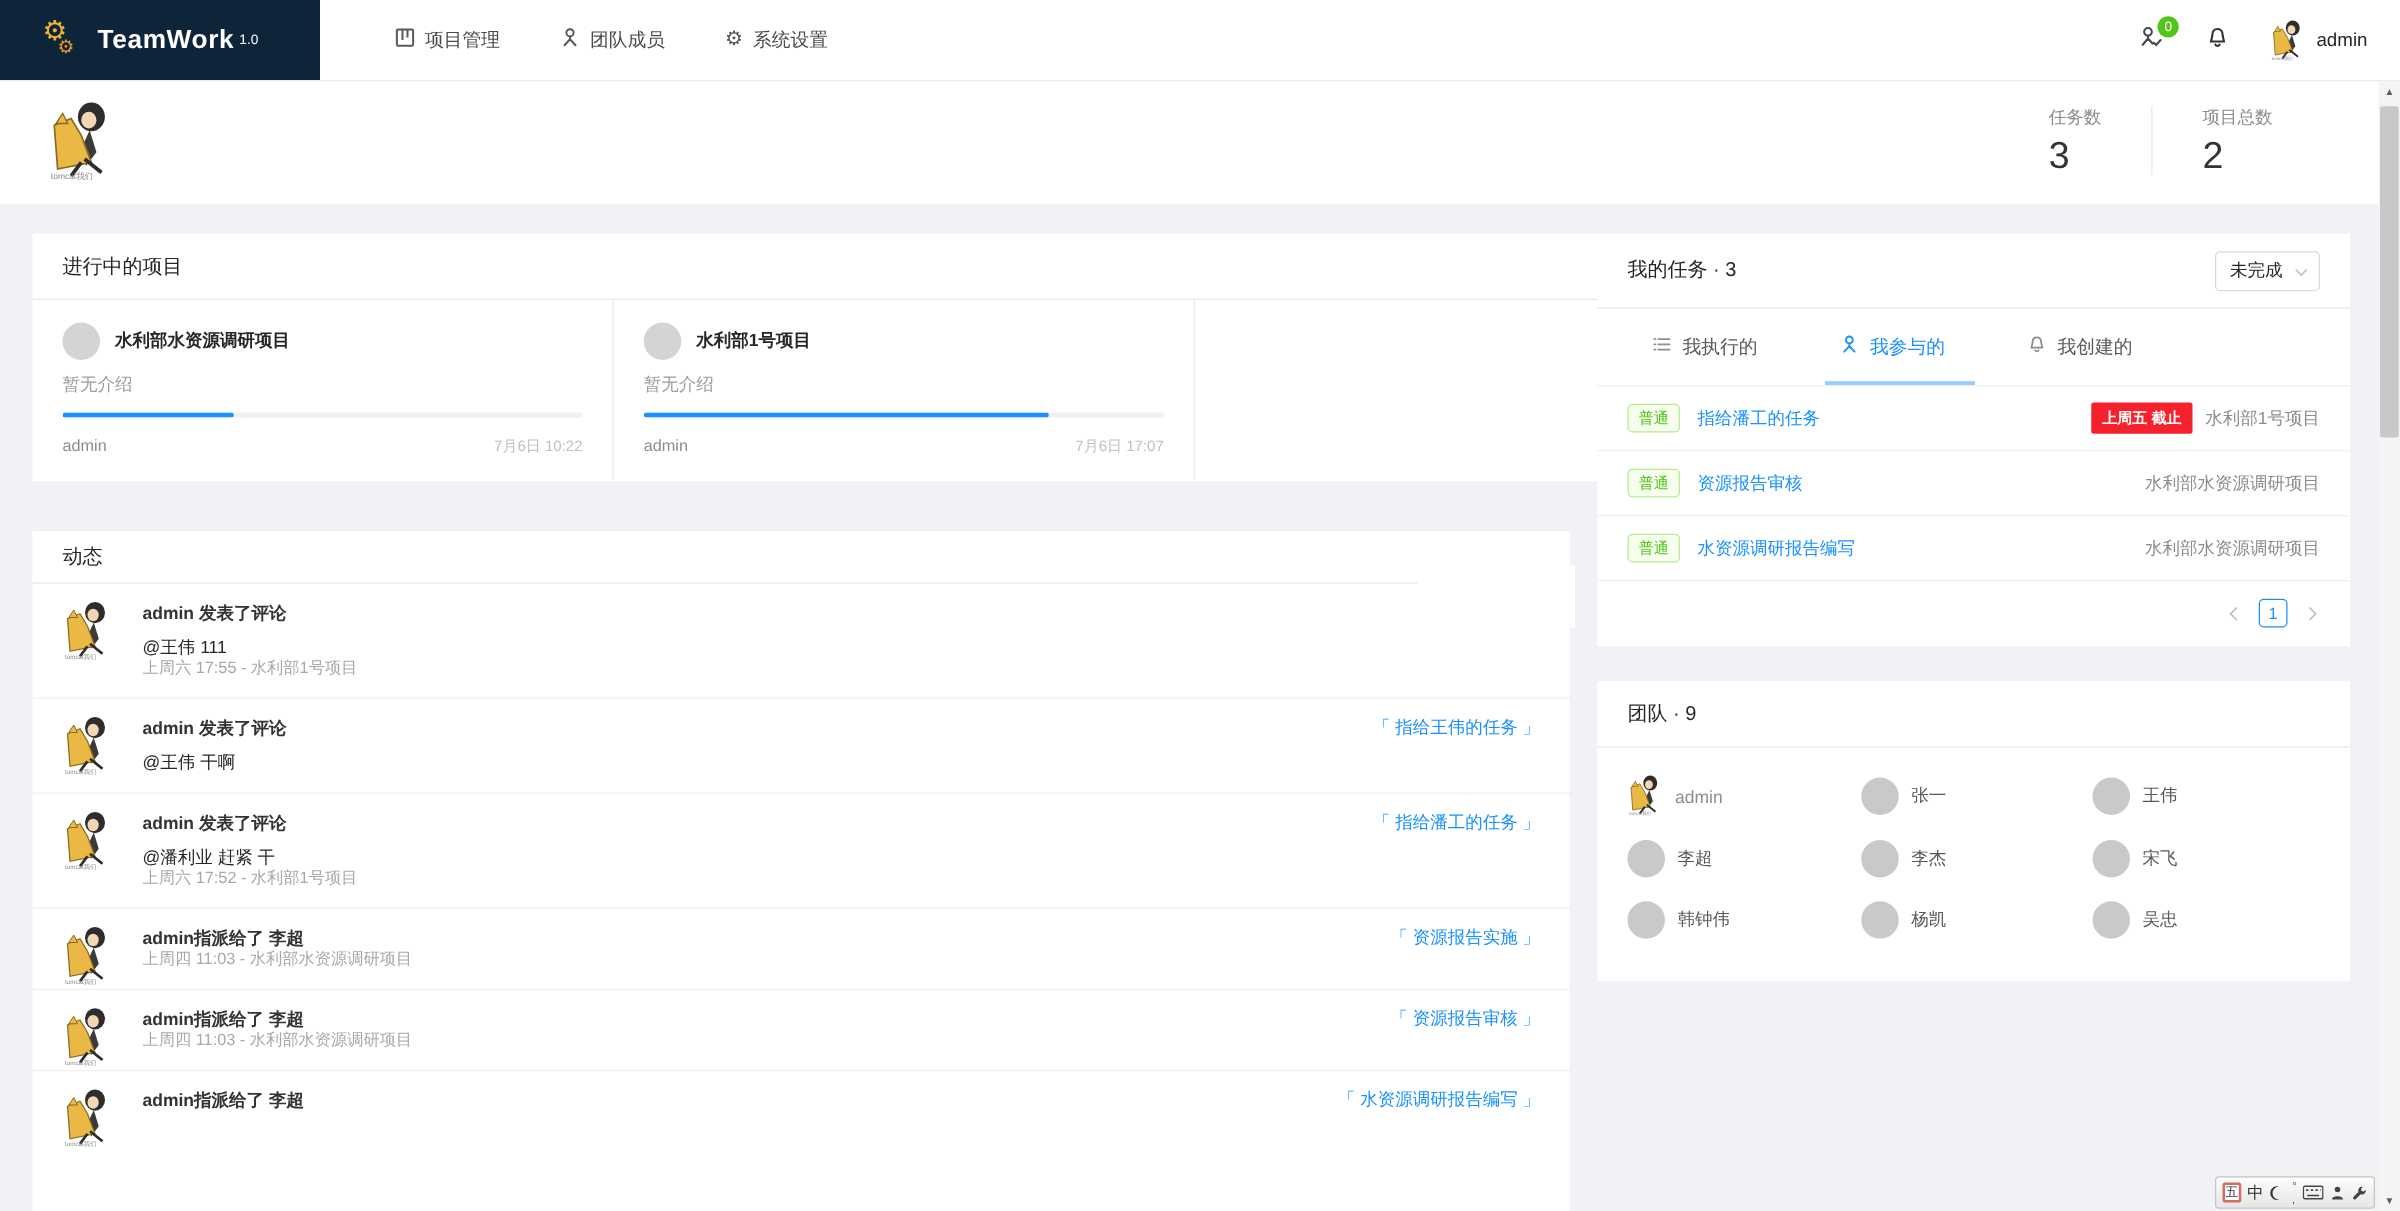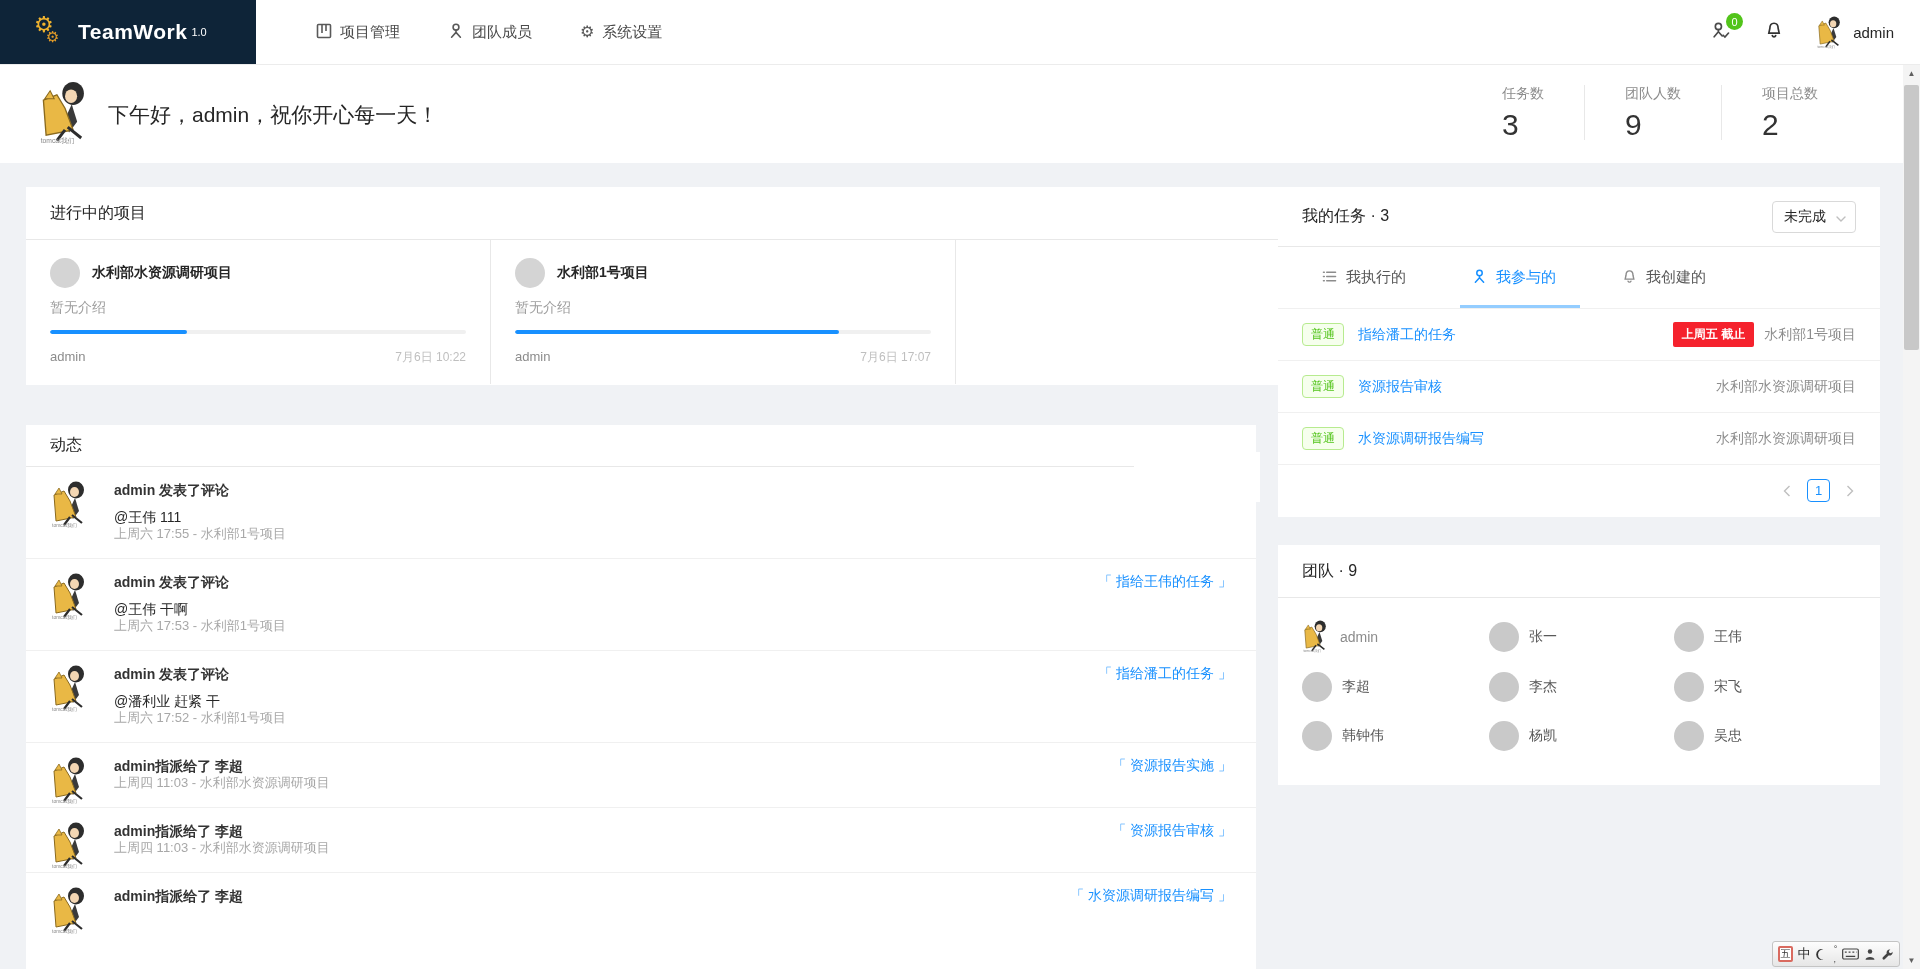--- a/index.html
+++ b/index.html
@@ -234,29 +234,24 @@
           </svg>
         <span class="uname">admin</span>
       </div>
     </div>
   </div>
 
   <div class="hero">
     <svg class="hero-avatar" width="54" height="64">
         <use href="#sym-tomcat"></use>
       </svg>
-    <div class="greeting">下午好，admin，祝你开心每一天！</div>
     <div class="stats">
       <div class="stat">
         <div class="stat-label">任务数</div>
         <div class="stat-value">3</div>
-      </div>
-      <div class="stat">
-        <div class="stat-label">团队人数</div>
-        <div class="stat-value">9</div>
       </div>
       <div class="stat">
         <div class="stat-label">项目总数</div>
         <div class="stat-value">2</div>
       </div>
     </div>
   </div>
 
   <div class="card projects-card">
     <div class="card-head">
@@ -313,21 +308,20 @@
       <a class="act-link link">王伟的任务 」</a>
     </div>
 
     <div class="act-row">
       <svg class="act-avatar" width="40" height="47">
           <use href="#sym-tomcat"></use>
         </svg>
       <div class="act-main">
         <div class="act-actor">admin 发表了评论</div>
         <div class="act-comment">@王伟 干啊</div>
-        <div class="act-meta">上周六 17:53 - 水利部1号项目</div>
       </div>
       <a class="act-link link">「 指给王伟的任务 」</a>
     </div>
 
     <div class="act-row">
       <svg class="act-avatar" width="40" height="47">
           <use href="#sym-tomcat"></use>
         </svg>
       <div class="act-main">
         <div class="act-actor">admin 发表了评论</div>

